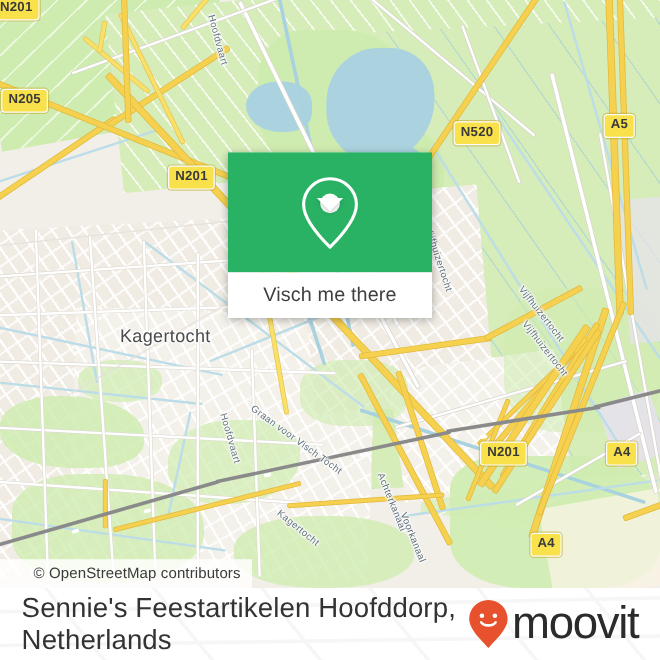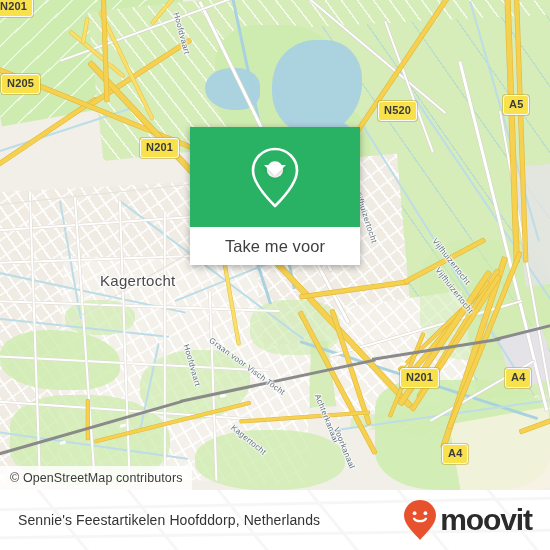--- a/index.html
+++ b/index.html
@@ -60,43 +60,43 @@
 
   
   .mlabel{position:absolute;white-space:nowrap;color:#4b4b4b;
           font-family:"Liberation Sans",sans-serif;
           text-shadow:0 0 2px #fff,0 0 2px #fff,0 0 3px #fff,1px 0 2px #fff,-1px 0 2px #fff,0 1px 2px #fff,0 -1px 2px #fff;}
   .place{font-size:15px;color:#4a4a4a;letter-spacing:.3px;}
   .water-lbl{font-size:8px;color:#5f6f7a;letter-spacing:.4px;}
 
   
   #attrib{position:absolute;left:0;bottom:0;background:rgba(255,255,255,.82);
-          padding:5px 9px 5px 10px;font-size:12.5px;color:#3b3b3b;
+          padding:5px 9px 5px 28px;font-size:12.5px;color:#3b3b3b;
           font-family:"Liberation Sans",sans-serif;letter-spacing:.1px;}
 
   
   #card{position:absolute;left:190px;top:127px;width:170px;
         box-shadow:0 2px 7px rgba(0,0,0,.33);}
   #card-top{background:#29b264;height:100px;display:flex;align-items:center;justify-content:center;}
   #card-bottom{background:#ffffff;height:38px;display:flex;align-items:center;justify-content:center;}
   #card-label{font-size:16.5px;color:#3f3f3f;font-family:"Liberation Sans",sans-serif;letter-spacing:.1px;}
   #card-tip{position:absolute;left:50%;margin-left:-11px;top:165px;width:0;height:0;
             border-left:11px solid transparent;border-right:11px solid transparent;
             border-top:11px solid #ffffff;filter:drop-shadow(0 2px 2px rgba(0,0,0,.18));}
 
   
   #footer{position:absolute;left:0;top:490px;width:550px;height:60px;background:#ffffff;
           display:flex;align-items:center;justify-content:space-between;padding:0 18px;
           box-sizing:border-box;overflow:hidden;}
   #footer-ghost{position:absolute;left:0;top:0;width:550px;height:60px;opacity:.07;pointer-events:none;}
-  #footer-title{font-size:14px;color:#333333;font-family:"Liberation Sans",sans-serif;
+  #footer-title{font-size:23px;color:#333333;font-family:"Liberation Sans",sans-serif;
                 letter-spacing:.1px;position:relative;z-index:2;}
   #brand{display:flex;align-items:center;gap:3px;position:relative;z-index:2;}
-  #brand-name{font-size:30px;color:#2b2b2b;font-family:"Liberation Sans",sans-serif;
-              letter-spacing:-1.1px;font-weight:700;}
+  #brand-name{font-size:38px;color:#2b2b2b;font-family:"Liberation Sans",sans-serif;
+              letter-spacing:-1.1px;font-weight:400;}
 </style>
 </head>
 <body>
 
 <div id="page">
 
   <div id="map">
 
     <div class="layer base"></div>
 
@@ -241,21 +241,21 @@
     <div id="attrib">© OpenStreetMap contributors</div>
 
     <div id="card">
       <div id="card-top">
         <svg width="52" height="64" viewBox="0 0 52 64">
           <path d="M26 4 C13.8 4 4 13.6 4 25.4 C4 38 17.5 52.5 26 61 C34.5 52.5 48 38 48 25.4 C48 13.6 38.2 4 26 4 Z" fill="none" stroke="#ffffff" stroke-width="2.6" stroke-linejoin="round"></path>
           <circle cx="26" cy="24.5" r="8.2" fill="#ffffff"></circle>
         </svg>
       </div>
       <div id="card-bottom">
-        <span id="card-label">Take me voor</span>
+        <span id="card-label">Visch me there</span>
       </div>
     </div>
     <div id="card-tip"></div>
 
   </div>
 
   <div id="footer">
     <svg id="footer-ghost" viewBox="0 0 550 60">
       <g stroke="#888" stroke-width="3" fill="none">
         <path d="M30 -10 L95 70"></path>

